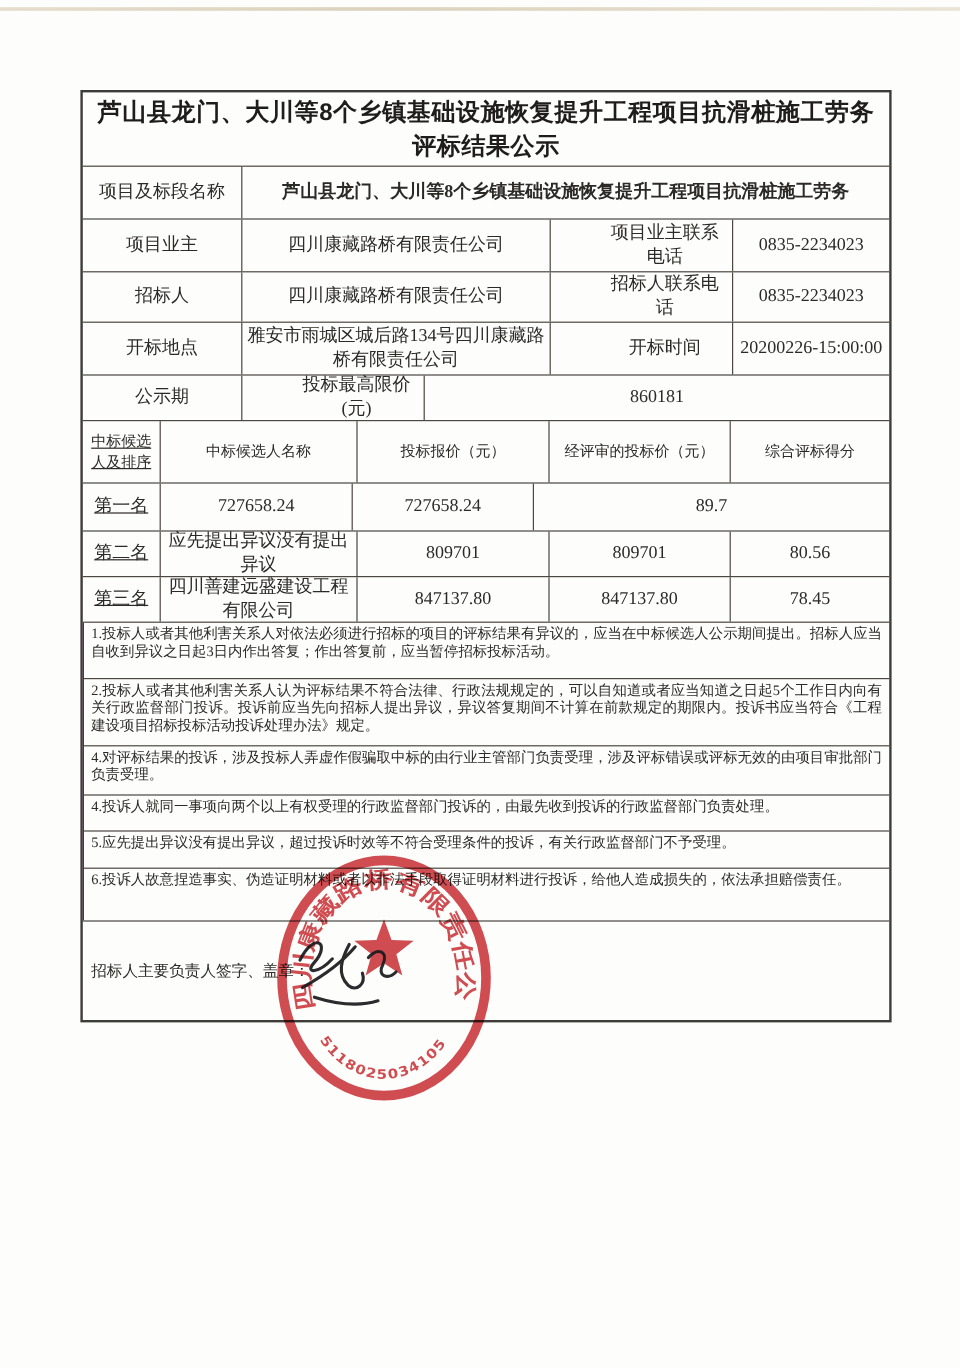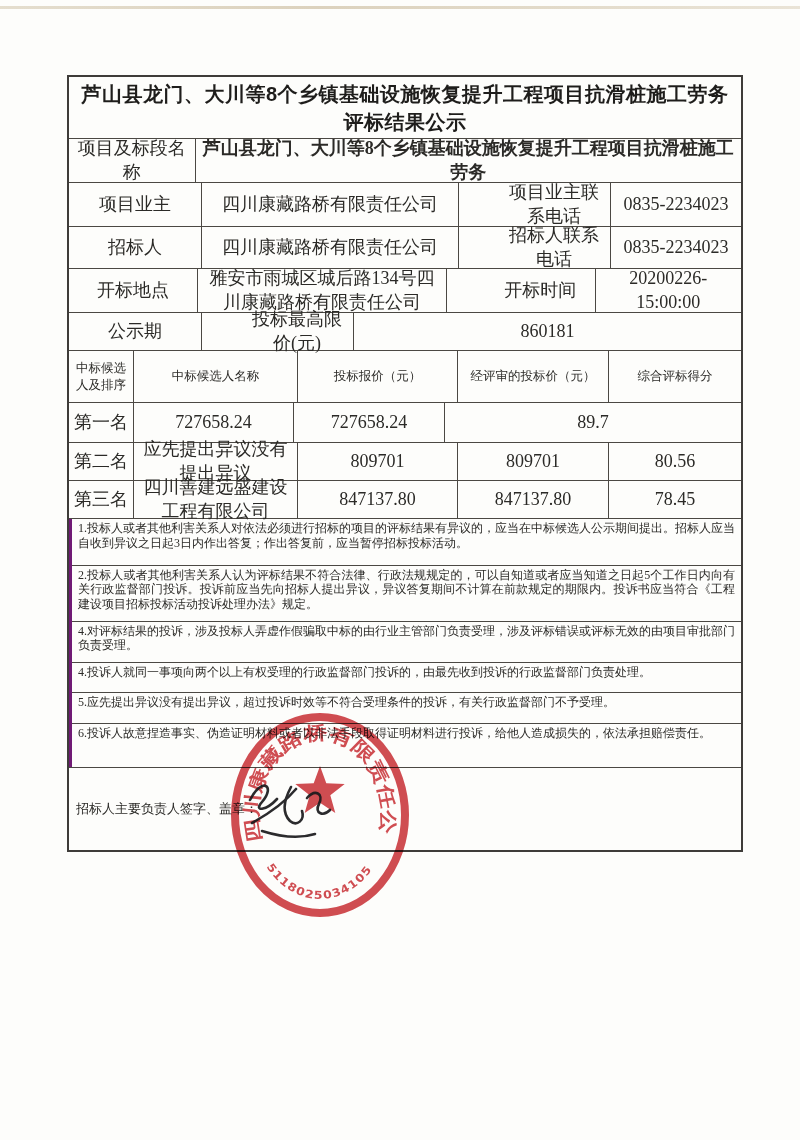--- a/index.html
+++ b/index.html
@@ -21,47 +21,47 @@
     position: absolute; left: 67px; top: 75px; width: 676px;
     border: 2px solid #3e3c39;
     background: transparent;
   }
   .row { display: flex; border-top: 1px solid #4b4843; }
   .row:first-child { border-top: none; }
   .cell {
     border-left: 1px solid #4b4843;
     display: flex; align-items: center; justify-content: center;
     text-align: center; padding: 2px 4px;
-    font-size: 18px; line-height: 1.3;
+    font-size: 15px; line-height: 1.3;
   }
   .cell:first-child { border-left: none; }
   .grow { flex: 1 1 auto; }
   
   .title-row { height: 61px; align-items: center; justify-content: center; }
   .title-wrap {
     width: 100%; text-align: center;
     font-family: "Liberation Sans", "DejaVu Sans", sans-serif;
     font-weight: 700; font-size: 20px; line-height: 1.4; color: #1e1d1b;
     letter-spacing: .5px;
   }
   
   .w-label1 { width: 132px; }
   .w-ivalue { width: 257px; }
   .w-label2 { width: 152px; padding-left: 43px; }
   .r1 { height: 44px; } .r2 { height: 44px; } .r3 { height: 42px; }
   .r4 { height: 44px; } .r5 { height: 38px; }
   .bold { font-weight: 700; }
   
   .ch { height: 52px; } .c1 { height: 40px; } .c2 { height: 38px; } .c3 { height: 38px; }
-  .w-ca { width: 64px; } .w-cb { width: 164px; } .w-cc { width: 160px; } .w-cd { width: 151px; }
+  .w-ca { width: 64px; text-decoration: underline; } .w-cb { width: 164px; } .w-cc { width: 160px; } .w-cd { width: 151px; }
   .cand-head .cell { font-size: 12.5px; }
   
   .obj-row { height: 249px; }
   .w-obj-label { width: 122px; }
-  .obj-content { flex: 1 1 auto; display: flex; flex-direction: column; border-left: 3px solid #701a75; }
+  .obj-content { flex: 1 1 auto; display: flex; flex-direction: column; border-left: 1px solid #701a75; }
   .obj-item {
     border-top: 1px solid #4b4843;
     padding: 2px 6px 1px 6px;
     font-size: 12px; line-height: 1.22;
     text-align: justify;
     display: block; overflow: hidden;
   }
   .obj-item:first-child { border-top: none; }
   .oi1 { height: 46px; } .oi2 { height: 56px; } .oi3 { height: 42px; }
   .oi4 { height: 30px; } .oi5 { height: 31px; } .oi6 { height: 44px; }

